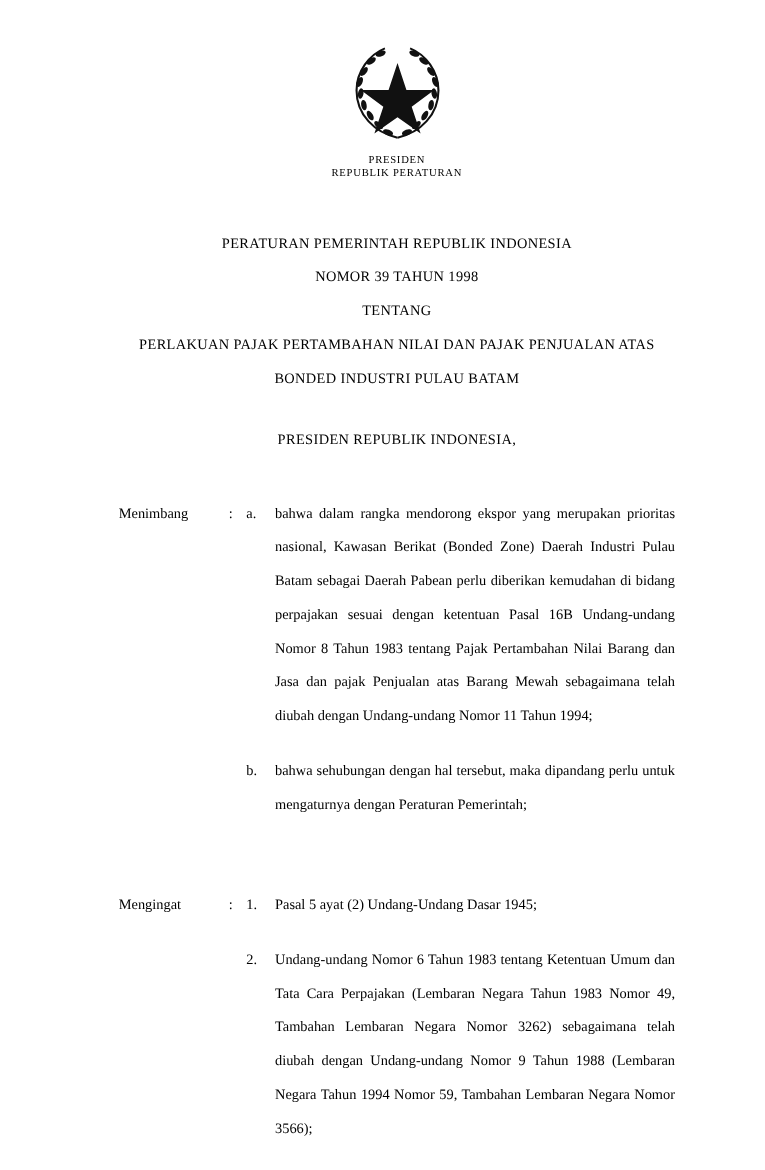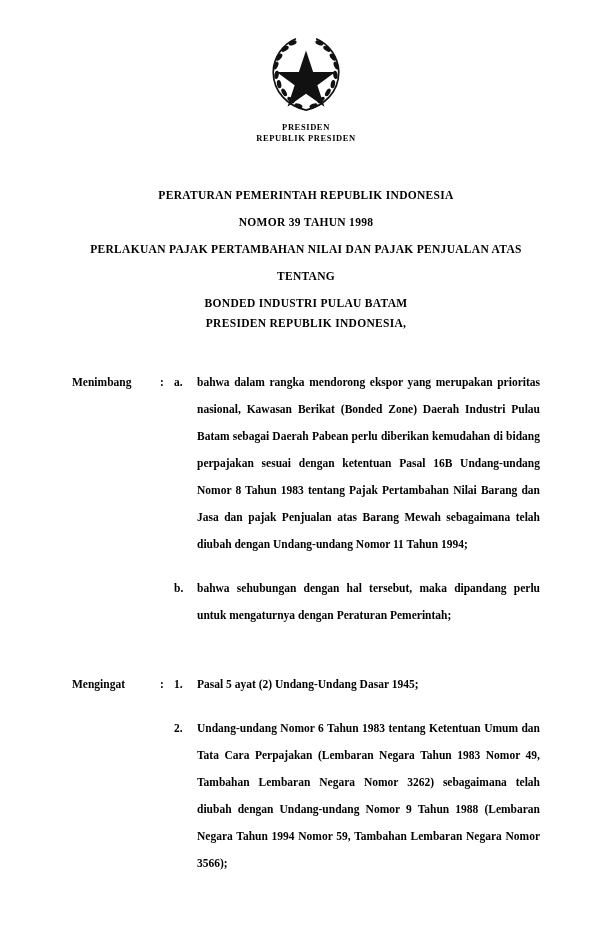--- a/index.html
+++ b/index.html
@@ -12,23 +12,22 @@
     background: #ffffff;
     font-family: "Liberation Serif", serif;
     color: #000000;
     position: relative;
     overflow: hidden;
   }
   .page {
     width: 612px;
     height: 936px;
     box-sizing: border-box;
-    padding: 28px 72px 0 72px;
+    padding: 28px 72px 0 95px;
     position: relative;
-    font-weight: bold;
   }
   .emblem-block {
     display: flex;
     flex-direction: column;
     align-items: center;
     margin-top: 4px;
   }
   .emblem {
     width: 84px;
     height: 84px;
@@ -49,20 +48,21 @@
   }
   .title-line {
     font-size: 11.5px;
     letter-spacing: 0.3px;
     line-height: 27px;
     font-family: "Liberation Serif", serif;
   }
   .presiden-line {
     text-align: center;
     font-size: 11.5px;
+    margin-top: 29px;
     letter-spacing: 0.3px;
   }
   .clause-block {
     margin-top: 40px;
   }
   .clause {
     display: flex;
     align-items: flex-start;
     font-size: 11.5px;
     line-height: 27px;
@@ -140,29 +140,29 @@
           <ellipse cx="82" cy="30" rx="5" ry="2.6" transform="rotate(50 82 30)"></ellipse>
           <ellipse cx="75" cy="20" rx="5" ry="2.6" transform="rotate(35 75 20)"></ellipse>
           <ellipse cx="66" cy="13" rx="5" ry="2.6" transform="rotate(20 66 13)"></ellipse>
 
           <polygon points="50,22 58.5,47.5 85,47.5 63.5,63.5 72,89 50,73.5 28,89 36.5,63.5 15,47.5 41.5,47.5"></polygon>
         </g>
       </svg>
     </div>
     <div class="emblem-caption">
       <div>PRESIDEN</div>
-      <div>REPUBLIK PRESIDEN</div>
+      <div>REPUBLIK PERATURAN</div>
     </div>
   </div>
 
   <div class="title-block">
     <div class="title-line">PERATURAN PEMERINTAH REPUBLIK INDONESIA</div>
     <div class="title-line">NOMOR 39 TAHUN 1998</div>
+    <div class="title-line">TENTANG</div>
     <div class="title-line">PERLAKUAN PAJAK PERTAMBAHAN NILAI DAN PAJAK PENJUALAN ATAS</div>
-    <div class="title-line">TENTANG</div>
     <div class="title-line">BONDED INDUSTRI PULAU BATAM</div>
   </div>
 
   <div class="presiden-line">PRESIDEN REPUBLIK INDONESIA,</div>
 
   <div class="clause-block">
     <div class="clause">
       <div class="label">Menimbang</div>
       <div class="colon">:</div>
       <div class="items">
@@ -173,21 +173,21 @@
         <div class="item">
           <div class="marker">b.</div>
           <div class="text">bahwa sehubungan dengan hal tersebut, maka dipandang perlu untuk mengaturnya dengan Peraturan Pemerintah;</div>
         </div>
       </div>
     </div>
   </div>
 
   <div class="gap-mengingat"></div>
 
-  <div class="clause-block" style="margin-top:0">
+  <div class="clause-block" style="margin-top:11px">
     <div class="clause">
       <div class="label">Mengingat</div>
       <div class="colon">:</div>
       <div class="items">
         <div class="item">
           <div class="marker">1.</div>
           <div class="text">Pasal 5 ayat (2) Undang-Undang Dasar 1945;</div>
         </div>
         <div class="item">
           <div class="marker">2.</div>

